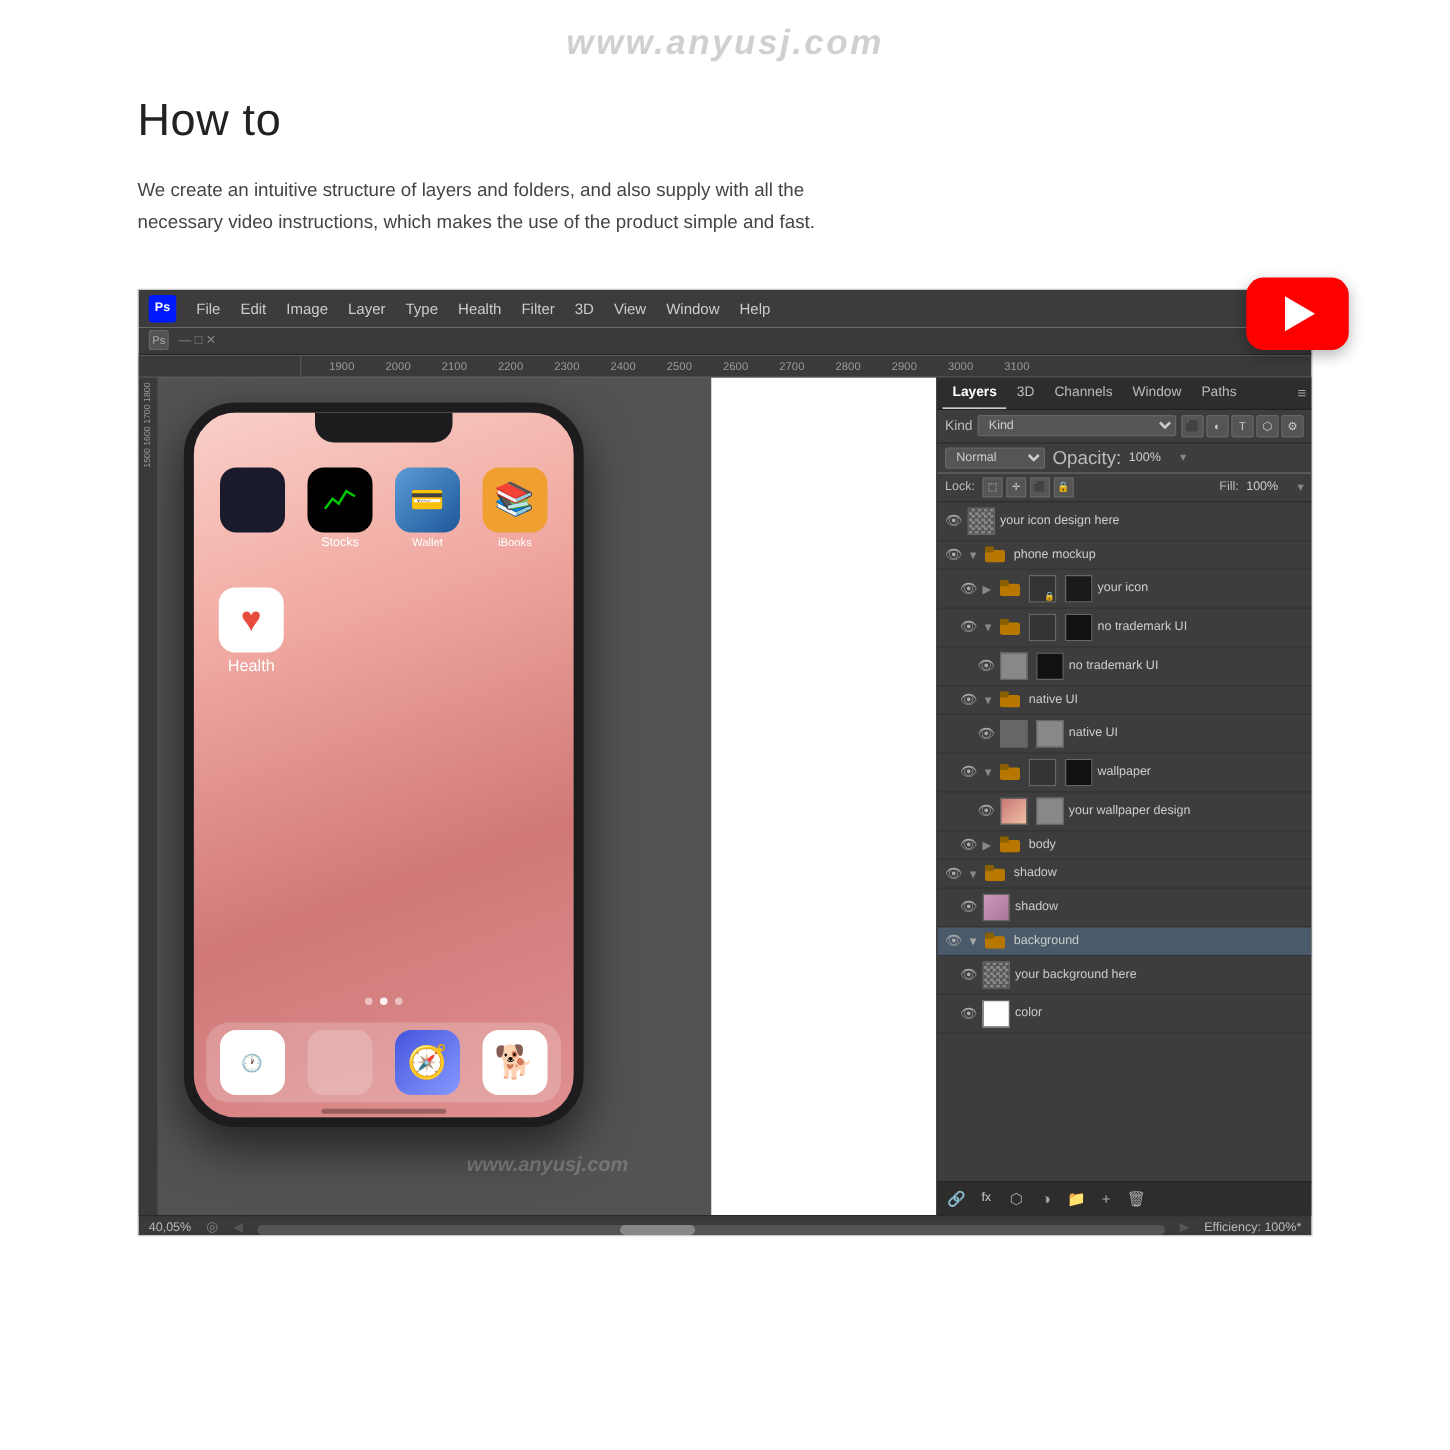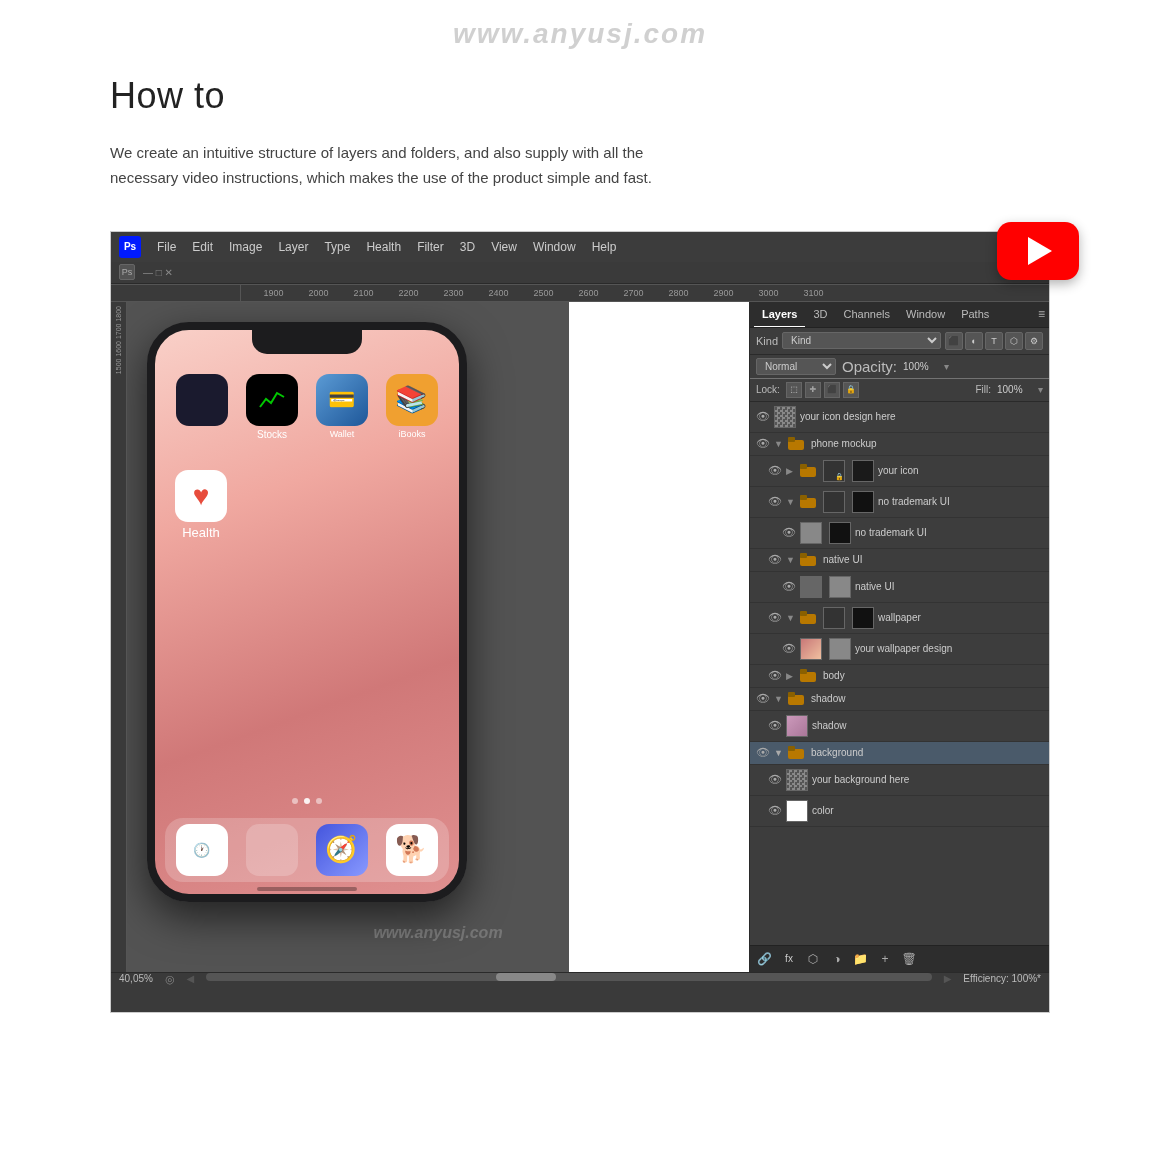--- a/index.html
+++ b/index.html
@@ -336,23 +336,23 @@
       color: #aaa;
       font-size: 12px;
       display: flex;
       align-items: center;
       justify-content: center;
       cursor: pointer;
     }
 
     .ps-statusbar {
       background: #3a3a3a;
-      height: 40px;
-      display: flex;
-      align-items: flex-start;
+      height: 16px;
+      display: flex;
+      align-items: flex-end;
       padding: 0 8px;
       gap: 12px;
       border-top: 1px solid #2a2a2a;
     }
 
     .status-zoom {
       color: #bbb;
       font-size: 10px;
     }
 

